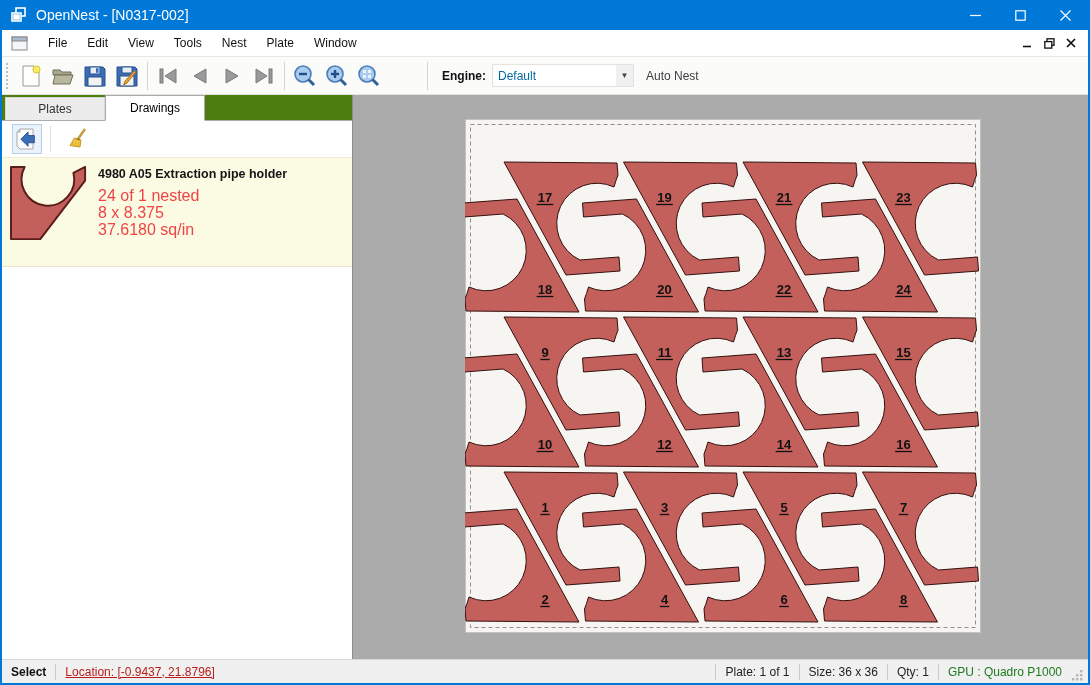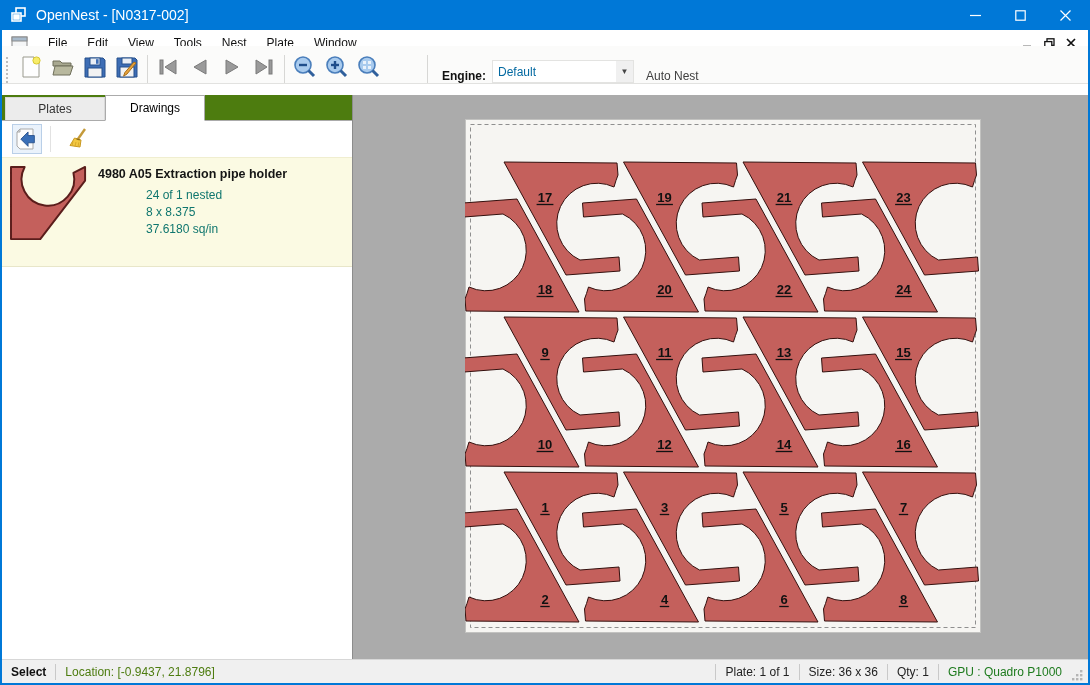--- a/index.html
+++ b/index.html
@@ -15,21 +15,21 @@
   .titlebar .appicon { margin-left:8px; width:18px; height:16px; }
   .titlebar .title { color:#fff; font-size:14px; margin-left:8px; flex:1; }
   .capbtn { width:45px; height:30px; display:flex; align-items:center; justify-content:center; }
   
   .menubar { position:absolute; left:0; top:30px; right:0; height:27px; background:#fff; display:flex; align-items:center; border-bottom:1px solid #E7E7E7; }
   .mdiicon { margin-left:9px; margin-right:10px; width:17px; height:15px; }
   .menuitem { padding:0 10px; height:27px; line-height:27px; color:#111; cursor:default; }
   .mdibtns { margin-left:auto; display:flex; align-items:center; margin-right:6px; }
   .mdibtn { width:22px; height:20px; display:flex; align-items:center; justify-content:center; }
   
-  .toolbar { position:absolute; left:0; top:46px; right:0; height:38px; background:#FBFBFA; display:flex; align-items:flex-end; border-bottom:1px solid #E2E2E0; }
+  .toolbar { position:absolute; left:0; top:57px; right:0; height:38px; background:#FBFBFA; display:flex; align-items:center; border-bottom:1px solid #E2E2E0; }
   .grip { width:4px; height:26px; margin-left:3px; margin-right:6px;
           background-image:repeating-linear-gradient(#BDBDBD 0 2px, transparent 2px 4px); background-size:2px 100%; background-repeat:no-repeat; background-position:1px 0; }
   .tbtn { width:32px; height:32px; display:flex; align-items:center; justify-content:center; border-radius:2px; }
   .tsep { width:1px; height:28px; background:#D7D7D5; margin:0 4px; }
   .engine-label { font-weight:bold; margin:0 6px 0 10px; color:#111; }
   .combo { width:142px; height:23px; background:#fff; border:1px solid #E3E3E1; display:flex; align-items:center; }
   .combo .val { flex:1; padding-left:5px; color:#0369a1; }
   .combo .drop { width:17px; height:21px; background:#F0F0F0; display:flex; align-items:center; justify-content:center; color:#444; font-size:8px; }
   .autonest { margin-left:12px; color:#404040; }
   
@@ -38,29 +38,29 @@
   .tab { height:23px; line-height:22px; text-align:center; width:100px; background:#ECECEC; border:1px solid #D9D9D9; border-bottom:none; color:#333; margin-left:3px; }
   .tab.active { height:26px; line-height:25px; background:#fff; border:1px solid #ABABAB; border-bottom:1px solid #fff; margin-left:0; margin-bottom:-1px; color:#000; z-index:2; }
   .panelbar { height:36px; background:#fff; display:flex; align-items:center; }
   .pbtn { width:30px; height:30px; margin-left:12px; display:flex; align-items:center; justify-content:center; }
   .pbtn.outlined { border:1px solid #B9CFE8; background:#EAF2FB; margin-left:10px; }
   .pvsep { width:1px; height:26px; background:#E2E2E2; margin-left:8px; }
   .drawitem { background:#FBFAE3; border-top:1px solid #F0EED0; border-bottom:1px solid #E8E6C9; padding:7px 0 23px 0; display:flex; }
   .thumbwrap { width:96px; display:flex; align-items:center; justify-content:center; }
   .draw-texts { flex:1; padding-top:2px; }
   .draw-title { font-weight:bold; font-size:12.5px; color:#151515; margin-bottom:6px; }
-  .draw-sub { color:#0f766e; font-size:12px; line-height:17px;margin-left:48px; }
+  .draw-sub { color:#ef4444; font-size:16px; line-height:17px; }
   
   .canvas { position:absolute; left:351px; top:95px; right:0; bottom:24px; background:#ABABAB; overflow:hidden; }
   .plate-svg { position:absolute; left:112px; top:24px; }
   
   .statusbar { position:absolute; left:0; bottom:0; right:0; height:24px; background:#F0F0F0; border-top:1px solid #D7D7D7; display:flex; align-items:center; font-size:12px; }
   .st-sep { width:1px; height:16px; background:#C9C9C9; margin:0 9px; }
   .st-mode { font-weight:bold; color:#111; margin-left:9px; }
-  .st-loc { color:#4d7c0f; }
+  .st-loc { color:#b91c1c;text-decoration:underline; }
   .st-right { margin-left:auto; display:flex; align-items:center; }
   .st-field { color:#222; }
   .st-gpu { color:#1E7B1E; }
   .st-grip { width:14px; height:14px; margin:6px 4px 0 8px; }
 </style>
 </head>
 <body>
 
 <div class="titlebar">
   <svg class="appicon" viewBox="0 0 18 16">

